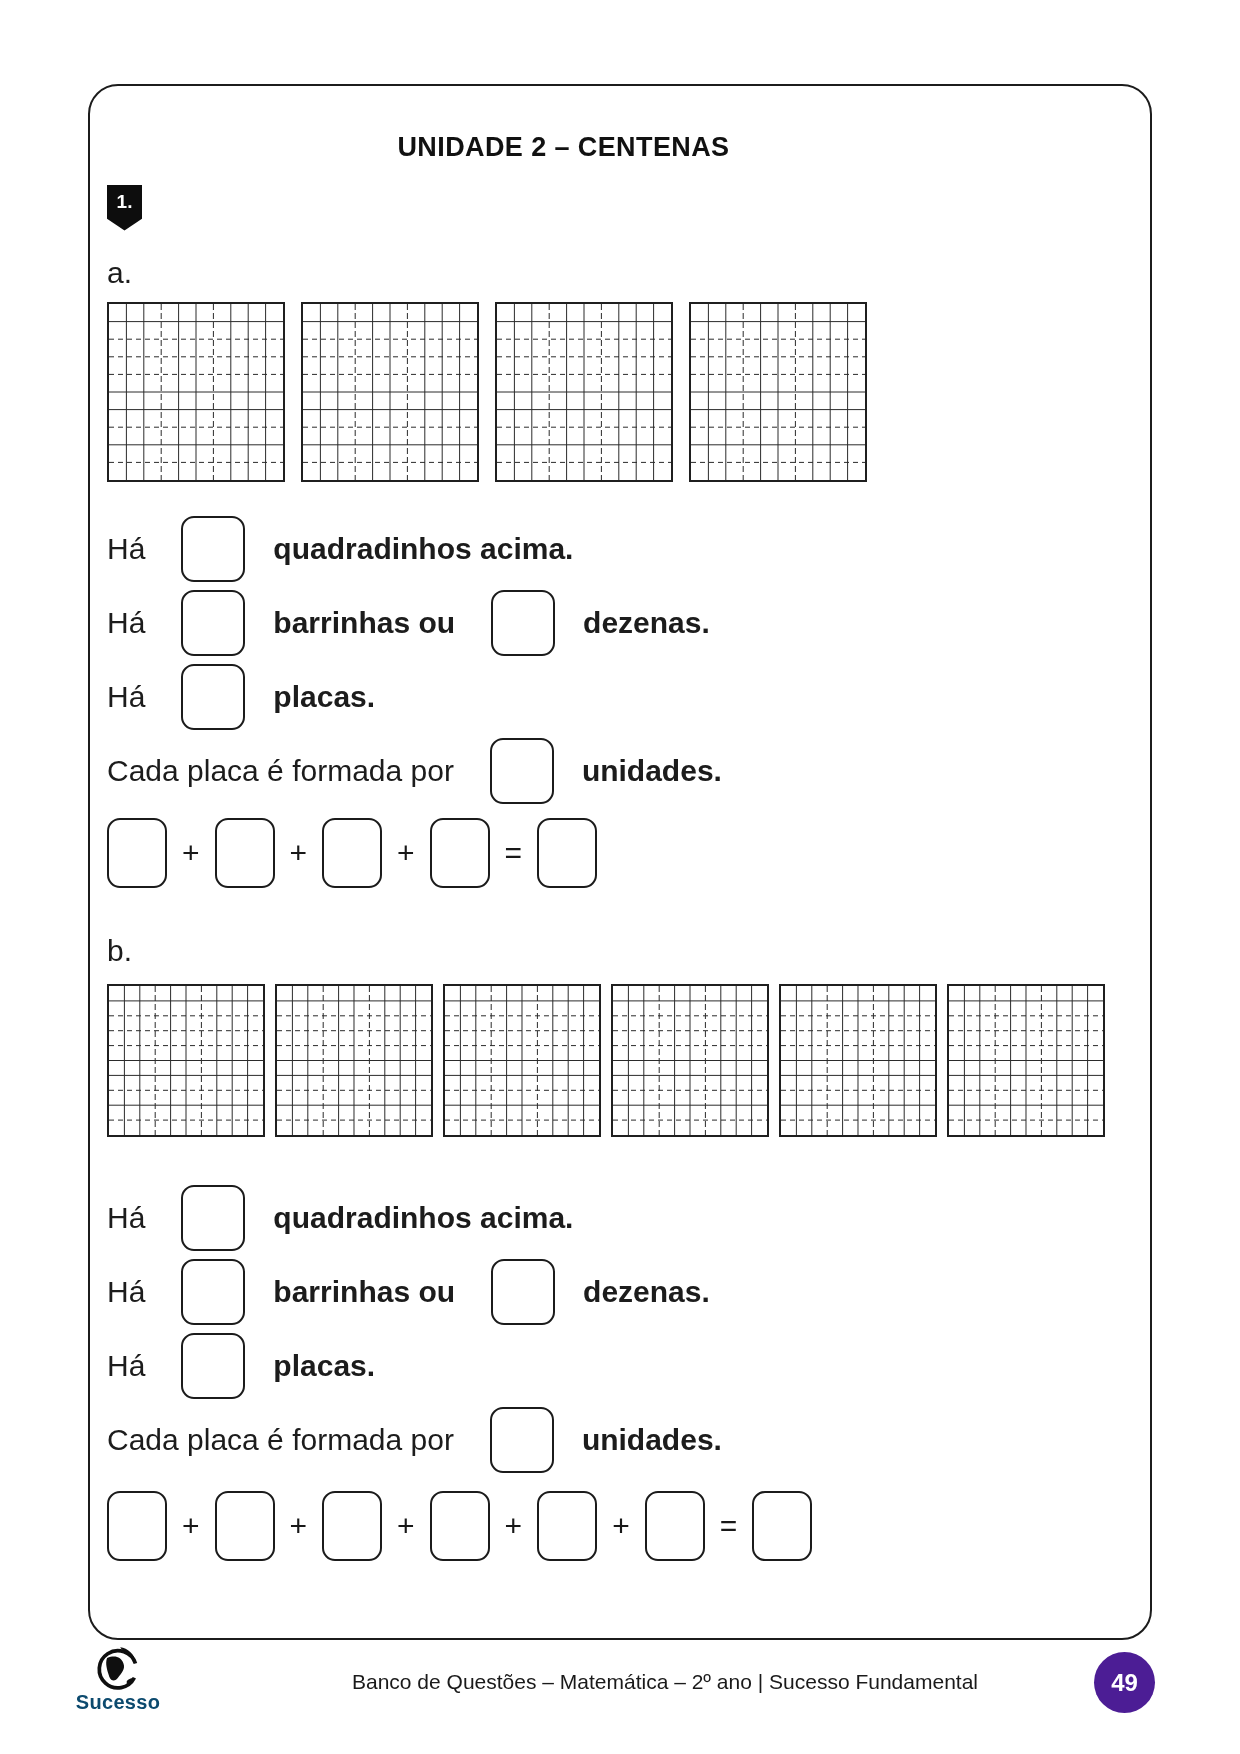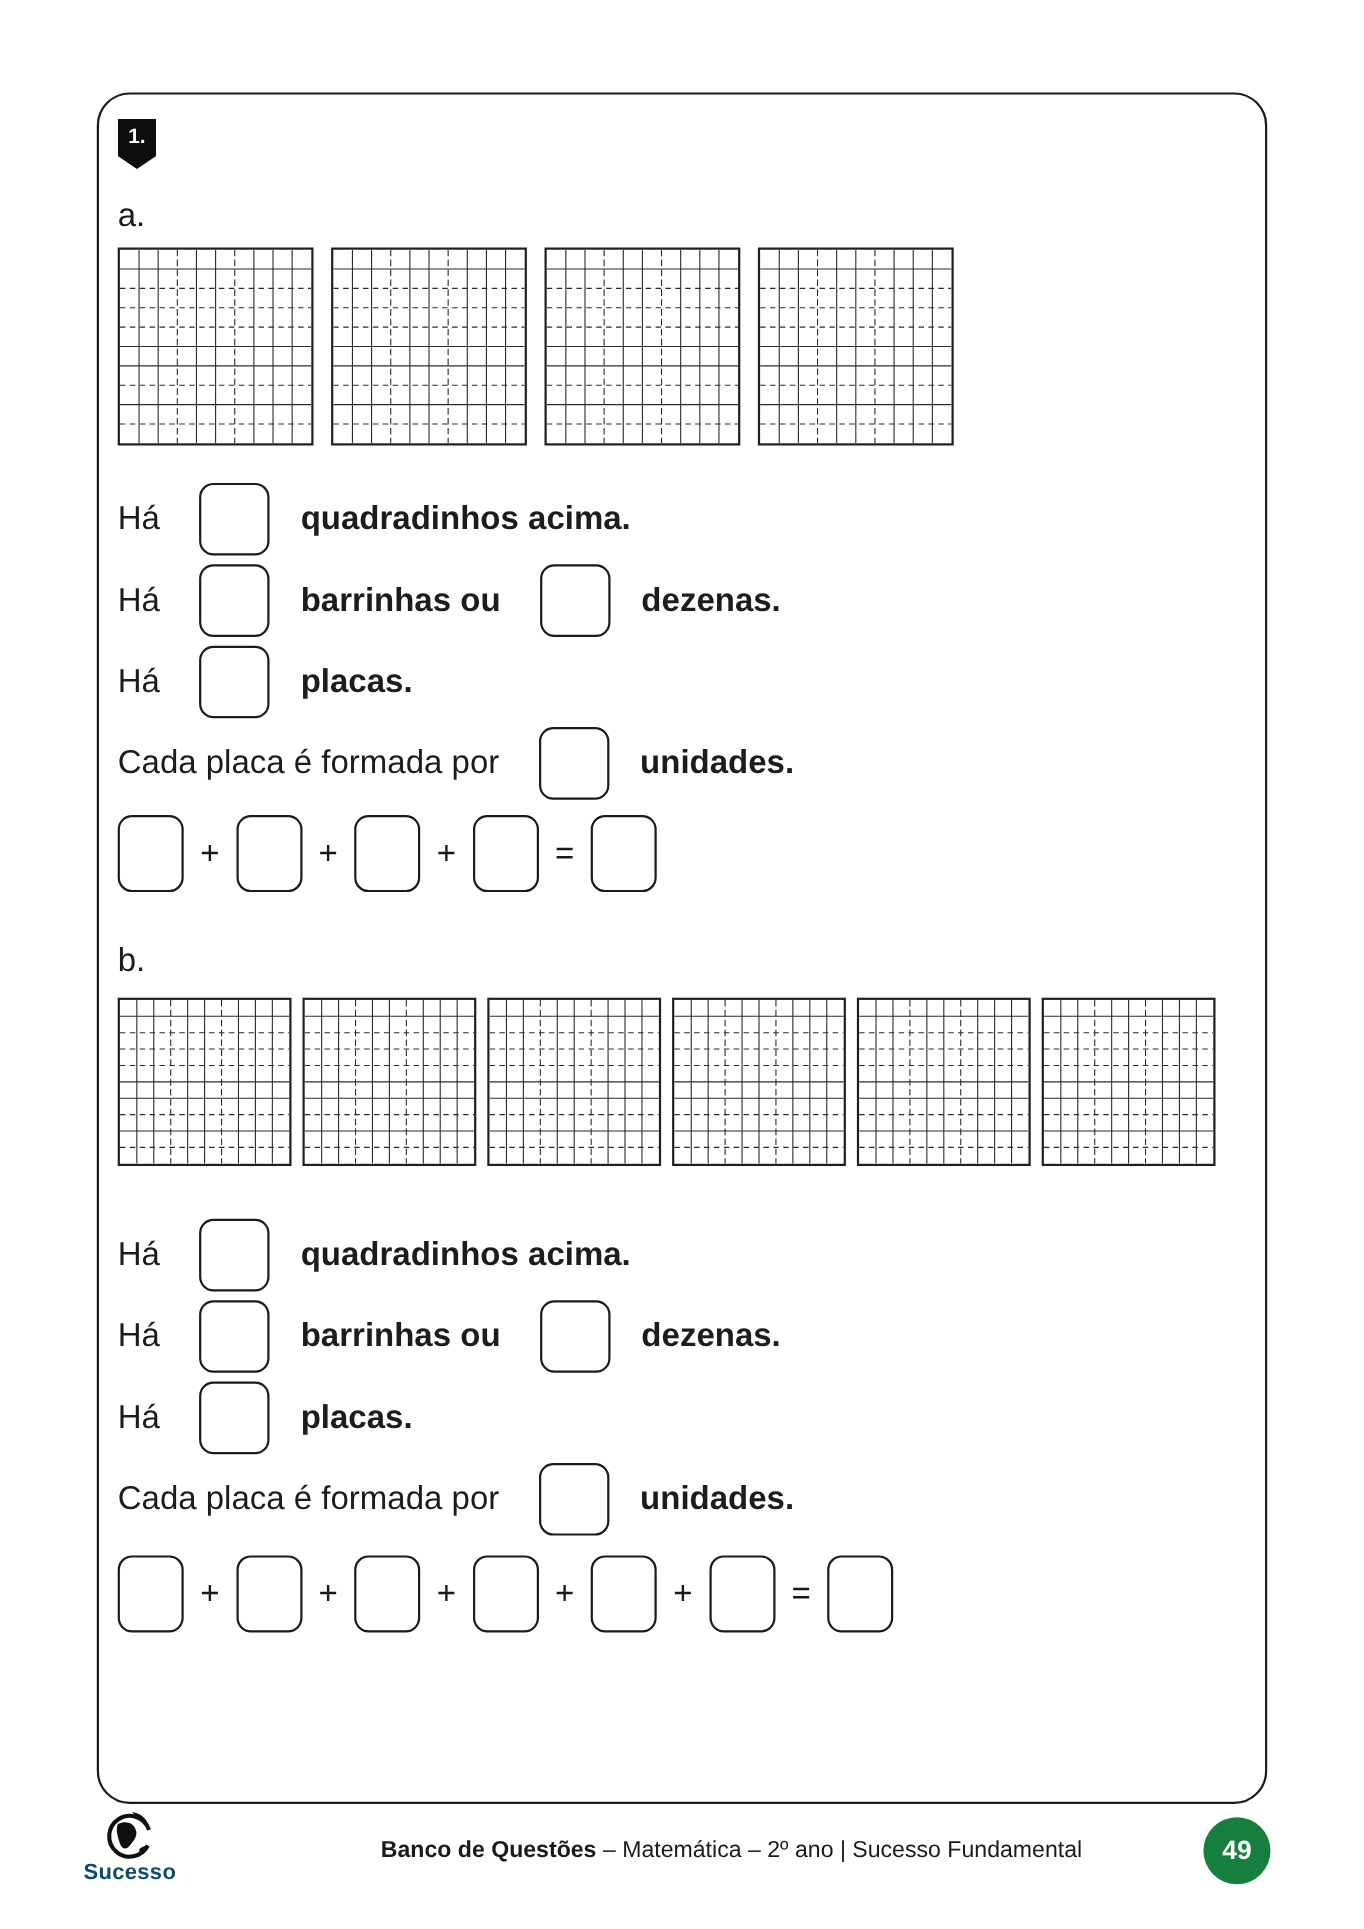--- a/index.html
+++ b/index.html
@@ -61,32 +61,33 @@
   }
   .op{font-size:30px;font-weight:400;margin:0 15px;color:#181818;}
   
   .logo{position:absolute;left:68px;top:1645px;width:100px;text-align:center;}
   .logo svg{display:block;margin:0 auto;}
   .brand-name{font-size:20px;font-weight:700;color:#0c4a6e;margin-top:-2px;letter-spacing:.3px;}
   .footer-text{
     position:absolute;left:0;right:0;top:1670px;text-align:center;
     transform:translateX(45px);font-size:21px;color:#1a1a1a;
   }
-  .footer-text b{font-weight:700;text-align:right;}
+  .footer-text b{font-weight:400;text-align:right;}
   .page-circle{
     position:absolute;left:1094px;top:1652px;width:61px;height:61px;border-radius:50%;
-    background:#15803d;display:flex;align-items:center;justify-content:center;
+    background:#4c1d95;display:flex;align-items:center;justify-content:center;
     color:#fff;font-size:24px;font-weight:700;
   }
 </style>
 </head>
 <body>
 
 <div class="frame">
 
+  <h1 class="page-title">UNIDADE 2 – CENTENAS</h1>
 
   <div class="question">
     <span class="badge">
         <span>1.</span>
       </span>
   </div>
 
   <section class="section section-a">
     <div class="sec-label">a.</div>
     <div class="grid-row">

